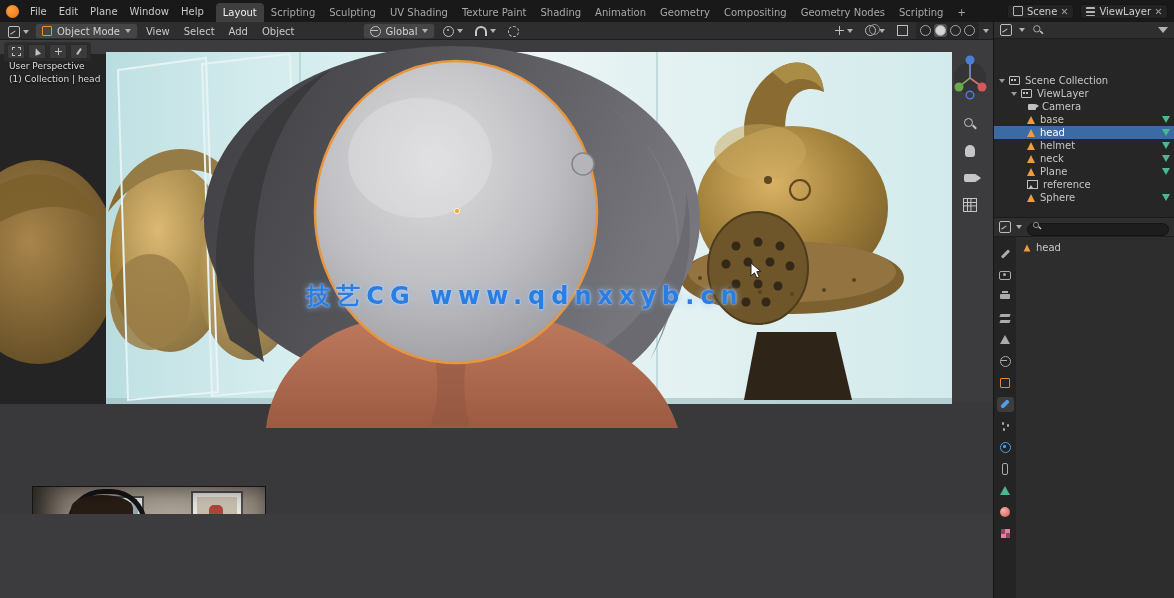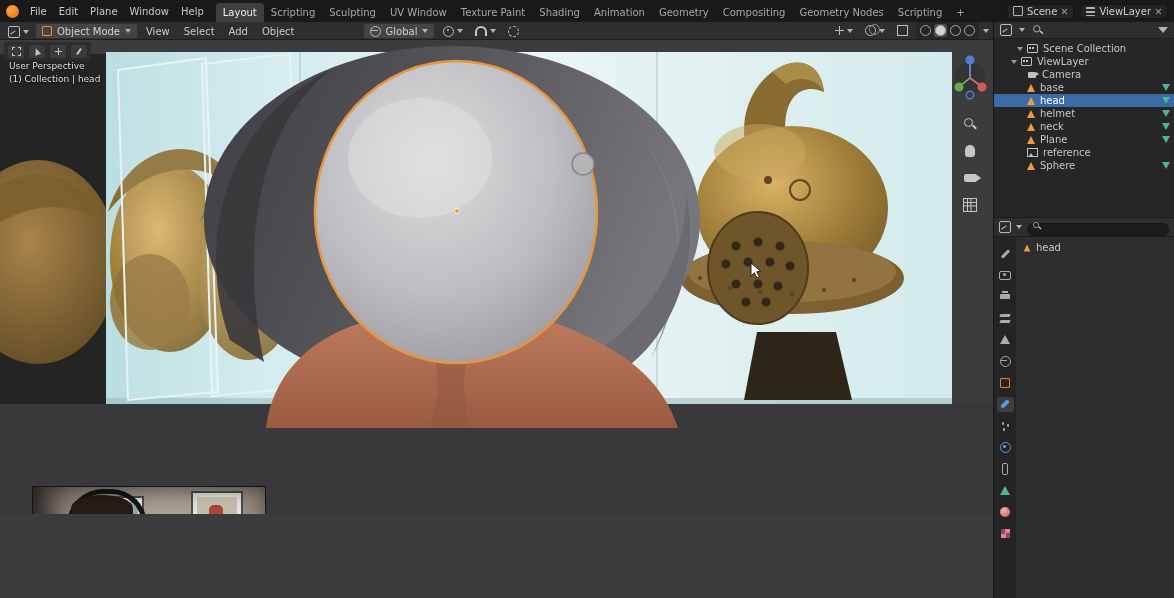--- a/index.html
+++ b/index.html
@@ -110,21 +110,21 @@
   .eye.l { left:52px; } .eye.r { left:72px; }
   
   #right-panel { position:absolute; left:993px; top:22px; width:181px; height:576px; background:#2b2b2b;
                  border-left:1px solid #161616; box-sizing:border-box; display:flex; flex-direction:column; z-index:40; }
   .outliner-header { height:16px; background:#2e2e2e; border-bottom:1px solid #1e1e1e; display:flex; align-items:center; gap:7px; padding:0 6px; }
   .icon-mag.small { transform:scale(.8); }
   .funnel { width:0; height:0; border-left:5px solid transparent; border-right:5px solid transparent; border-top:6px solid #b2b2b2; position:relative; margin-left:auto; }
   .outliner-body { height:178px; background:#262626; padding-top:3px; box-sizing:border-box; }
   .row { display:flex; align-items:center; height:13px; font-size:10px; color:#c6c6c6; padding-right:4px; }
   .row.selected { background:#3b6ba5; color:#ffffff; }
-  .ind0 { padding-left:24px; } .ind1 { padding-left:18px; } .ind2 { padding-left:32px; }
+  .ind0 { padding-left:6px;margin-top:32px; } .ind1 { padding-left:18px; } .ind2 { padding-left:32px; }
   .arr { width:0; height:0; border-top:3.5px solid transparent; border-bottom:3.5px solid transparent; border-left:4.5px solid #9a9a9a; margin-right:4px; }
   .arr.open { transform:rotate(90deg); }
   .oi-col { width:9px; height:7px; border:1.2px solid #c0c0c0; border-radius:1px; margin:0 5px 0 1px; position:relative; flex:0 0 auto;}
   .oi-col::after { content:""; position:absolute; left:1px; top:1.6px; width:2px; height:2px; background:#c0c0c0; box-shadow:3px 0 0 #c0c0c0; }
   .oi-mesh { width:0; height:0; border-left:4.5px solid transparent; border-right:4.5px solid transparent; border-bottom:8px solid #ef9b3f; margin:0 5px 0 1px; flex:0 0 auto;}
   .oi-cam { width:8px; height:6px; background:#c0c0c0; border-radius:1px; margin:0 6px 0 2px; position:relative; flex:0 0 auto;}
   .oi-cam::after { content:""; position:absolute; right:-3.4px; top:0.6px; border-top:2.4px solid transparent; border-bottom:2.4px solid transparent; border-left:3.4px solid #c0c0c0; }
   .oi-img { width:9px; height:7px; border:1.2px solid #c0c0c0; margin:0 5px 0 1px; position:relative; flex:0 0 auto;}
   .oi-img::after { content:""; position:absolute; left:1px; bottom:0; border-left:2.4px solid transparent; border-right:2.4px solid transparent; border-bottom:3px solid #c0c0c0; }
   .o-label { white-space:nowrap; overflow:hidden; text-overflow:ellipsis; }
@@ -173,21 +173,21 @@
     <div class="logo"></div>
     <span class="menu-item">File</span>
     <span class="menu-item">Edit</span>
     <span class="menu-item">Plane</span>
     <span class="menu-item">Window</span>
     <span class="menu-item">Help</span>
     <div class="ws-tabs">
       <span class="ws active">Layout</span>
       <span class="ws">Scripting</span>
       <span class="ws">Sculpting</span>
-      <span class="ws">UV Window</span>
+      <span class="ws">UV Shading</span>
       <span class="ws">Texture Paint</span>
       <span class="ws">Shading</span>
       <span class="ws">Animation</span>
       <span class="ws">Geometry</span>
       <span class="ws">Compositing</span>
       <span class="ws">Geometry Nodes</span>
       <span class="ws">Scripting</span>
       <span class="ws">+</span>
     </div>
     <div class="topbar-right">
@@ -401,20 +401,21 @@
       <div class="ticon">
           <div class="t-ann"></div>
         </div>
     </div>
 
     <div class="vp-text">
       <div>User Perspective</div>
       <div>(1) Collection | head</div>
     </div>
 
+    <div class="watermark">技艺CG  www.qdnxxyb.cn</div>
 
     <div class="nav-col">
       <svg width="34" height="58" viewBox="0 0 34 58">
         <circle cx="17" cy="30" r="16" fill="rgba(0,0,0,0.12)"></circle>
         <line x1="17" y1="30" x2="17" y2="14" stroke="#6f9ade" stroke-width="1.6"></line>
         <circle cx="17" cy="12" r="4.5" fill="#4a7fd4"></circle>
         <line x1="17" y1="30" x2="28" y2="38" stroke="#d97070" stroke-width="1.6"></line>
         <circle cx="29" cy="39" r="4.5" fill="#d45a5a"></circle>
         <line x1="17" y1="30" x2="7" y2="38" stroke="#84bb60" stroke-width="1.6"></line>
         <circle cx="6" cy="39" r="4.5" fill="#6aa84a"></circle>

